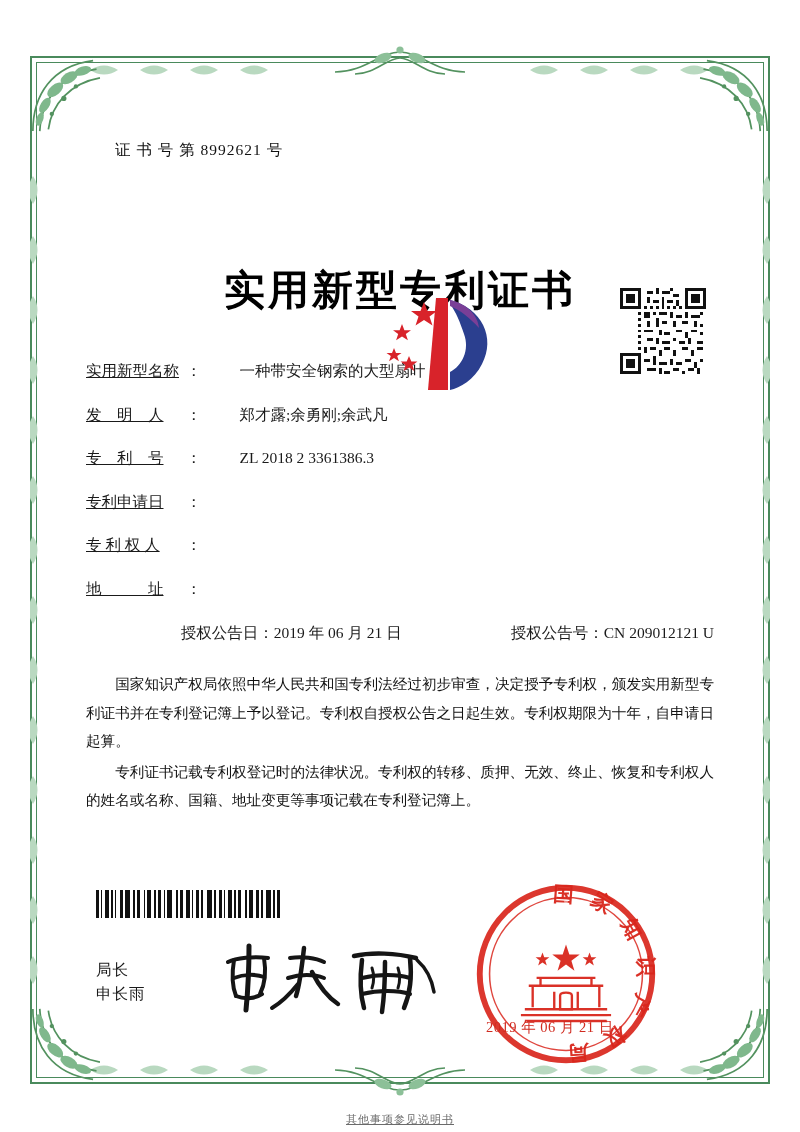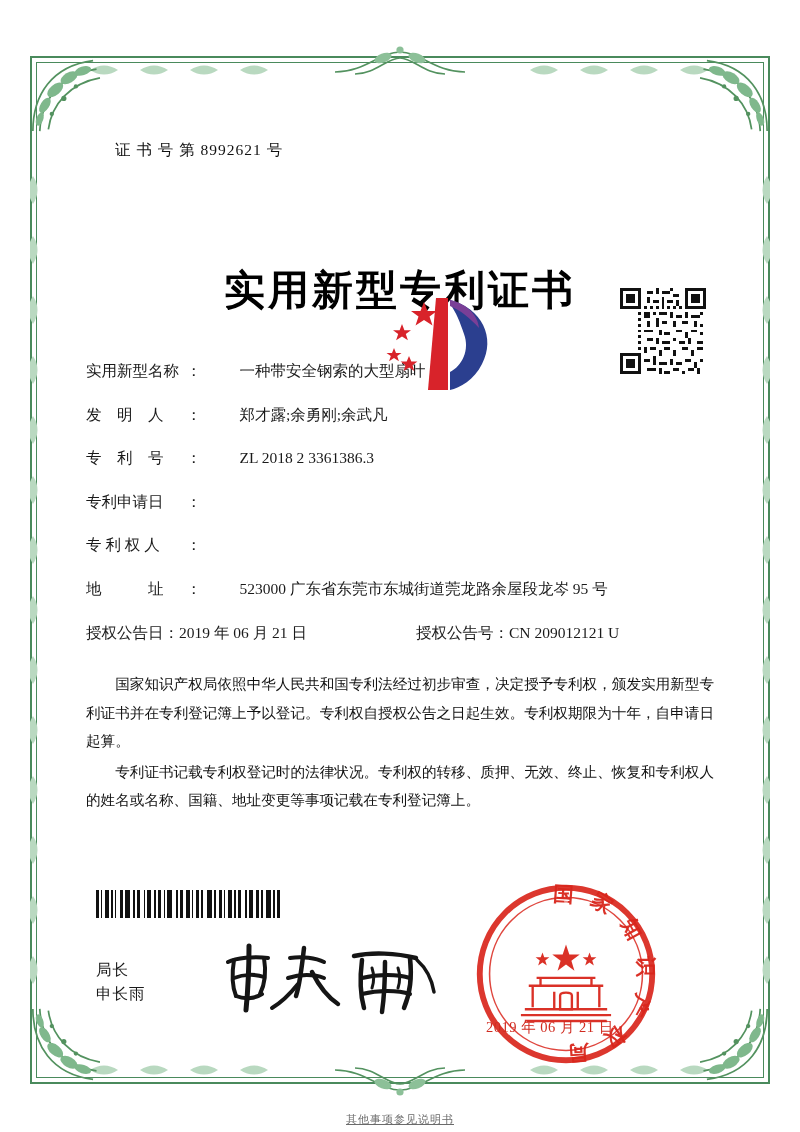--- a/index.html
+++ b/index.html
@@ -130,29 +130,31 @@
     display: flex;
     align-items: baseline;
     margin-bottom: 25px;
   }
   .f-label {
     width: 100px;
     flex: 0 0 100px;
     display: flex;
     justify-content: space-between;
     letter-spacing: 0px;
+    text-decoration: underline;
   }
   .f-colon { margin: 0 2px 0 0; }
   .f-value { flex: 1; margin-left: 36px; }
 
   .field-row2 {
     display: flex;
     align-items: baseline;
     margin-bottom: 22px;
     font-size: 15.5px;
+    justify-content: flex-end;
   }
   .field-row2 .seg1 { width: 330px; flex: 0 0 330px; display: flex; }
   .field-row2 .seg2 { display: flex; }
   .lbl { white-space: nowrap; }
 
   .paragraphs {
     margin-top: 28px;
     font-size: 14.6px;
     line-height: 1.95;
     text-align: justify;
@@ -579,21 +581,20 @@
       </div>
 
       <div class="field">
         <span class="f-label">专 利 权 人</span>
         <span class="f-colon">：</span>
       </div>
 
       <div class="field">
         <span class="f-label">地　　　址</span>
         <span class="f-colon">：</span>
-        <span class="f-value">523000 广东省东莞市东城街道莞龙路余屋段龙岑 95 号</span>
       </div>
 
       <div class="field-row2">
         <span class="seg1">
           <span class="lbl">授权公告日</span>
           <span>：</span>
           <span>2019 年 06 月 21 日</span>
         </span>
         <span class="seg2">
           <span class="lbl">授权公告号</span>

